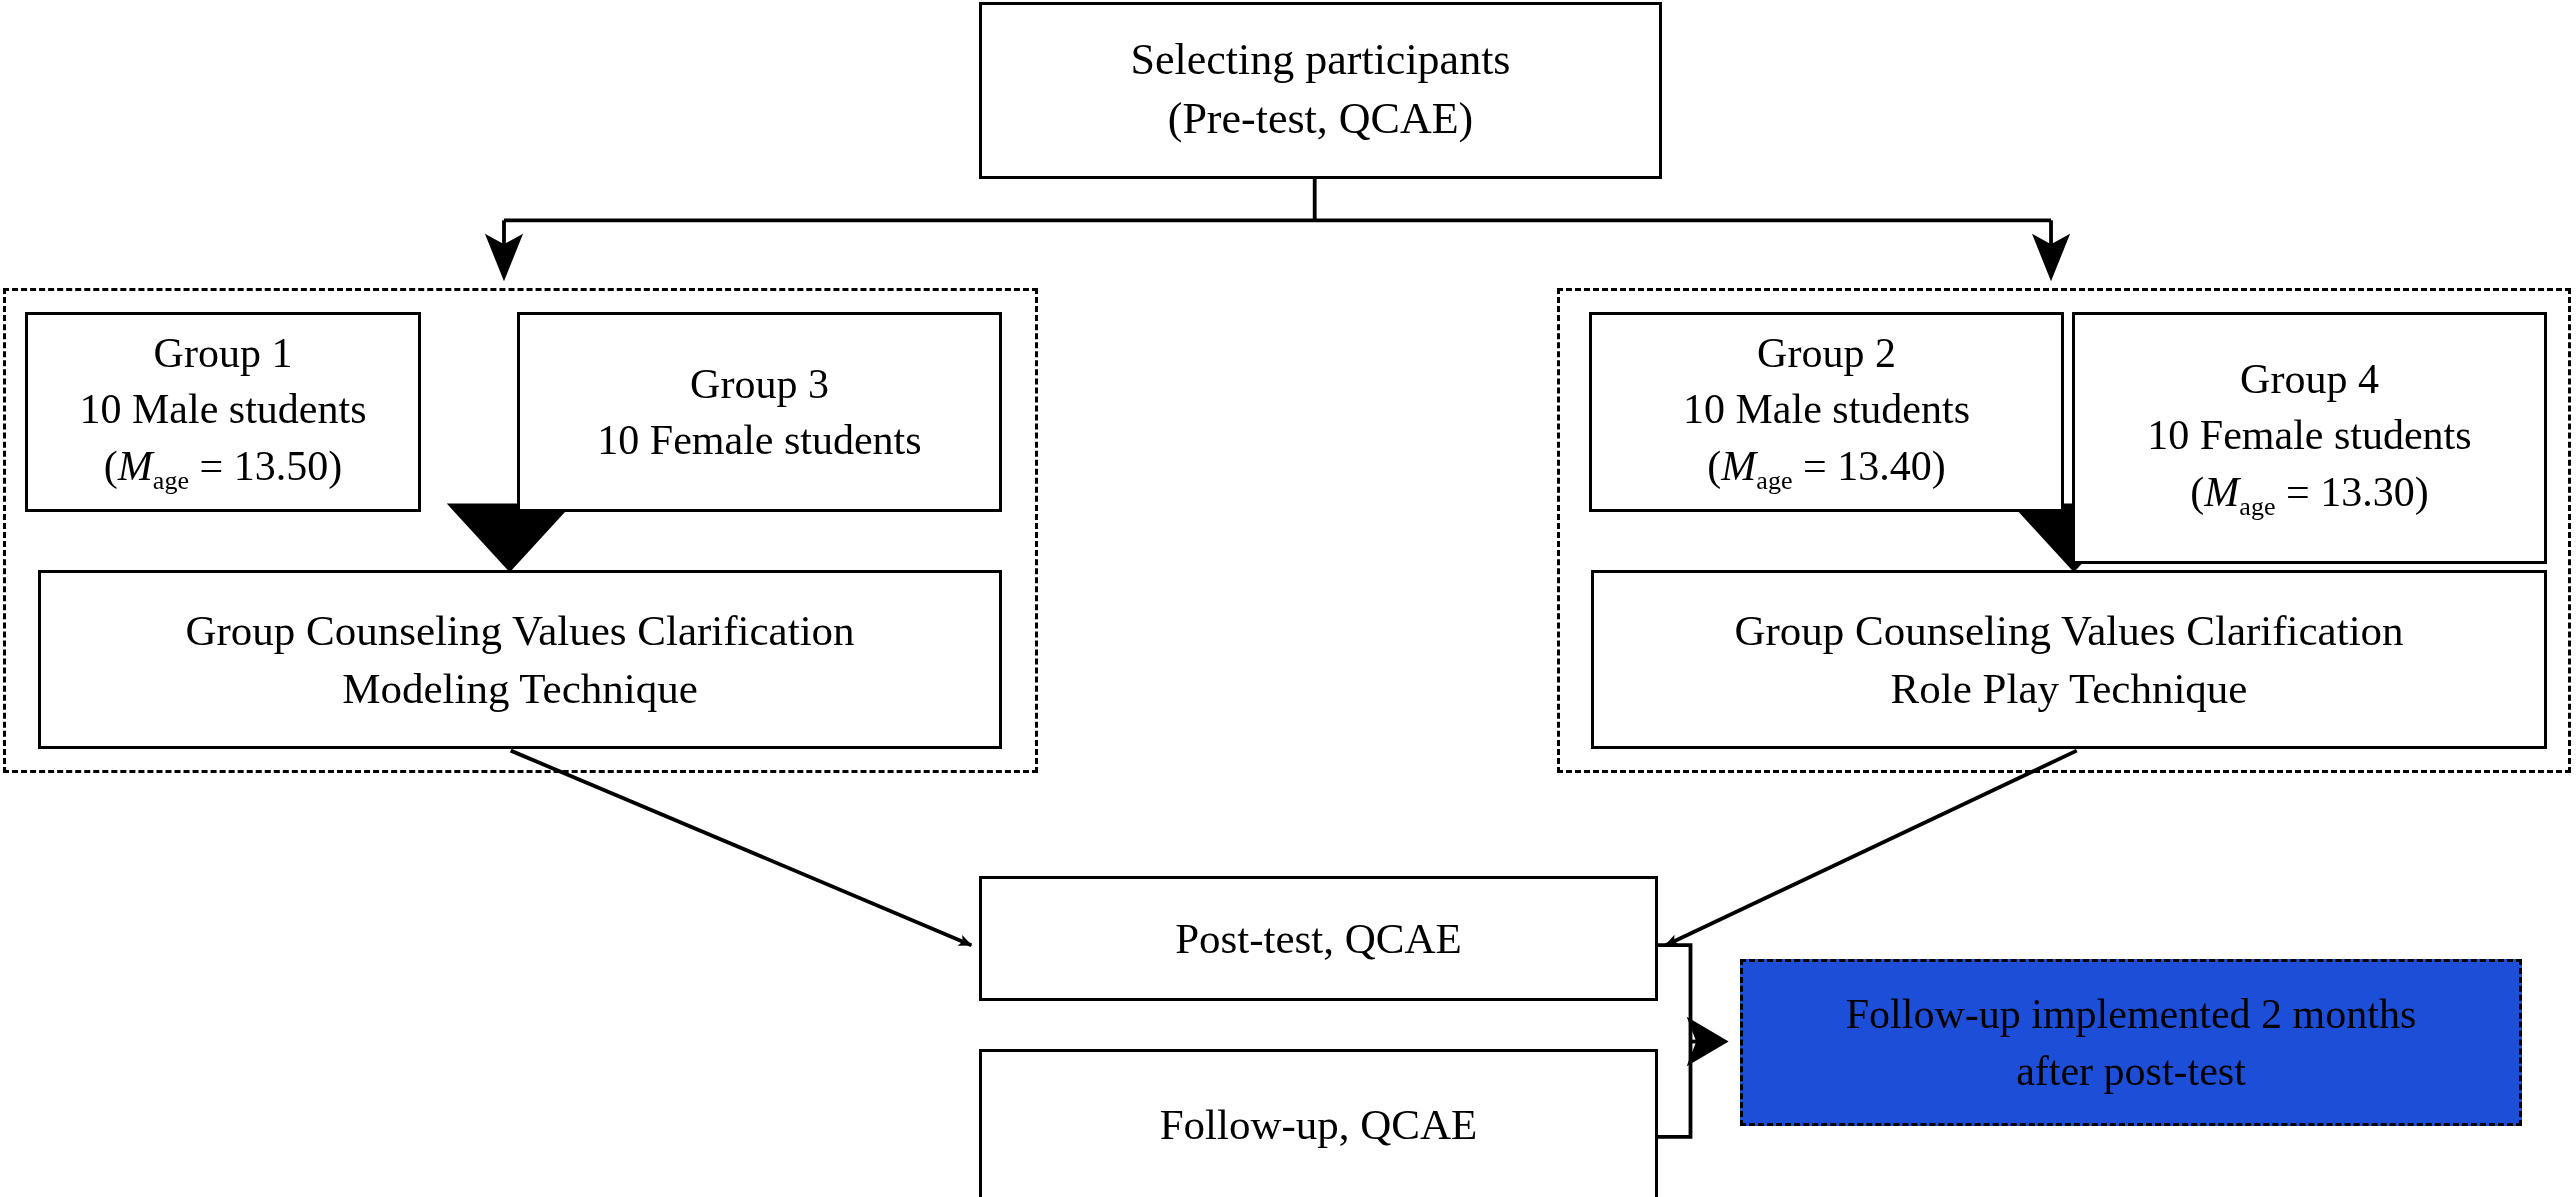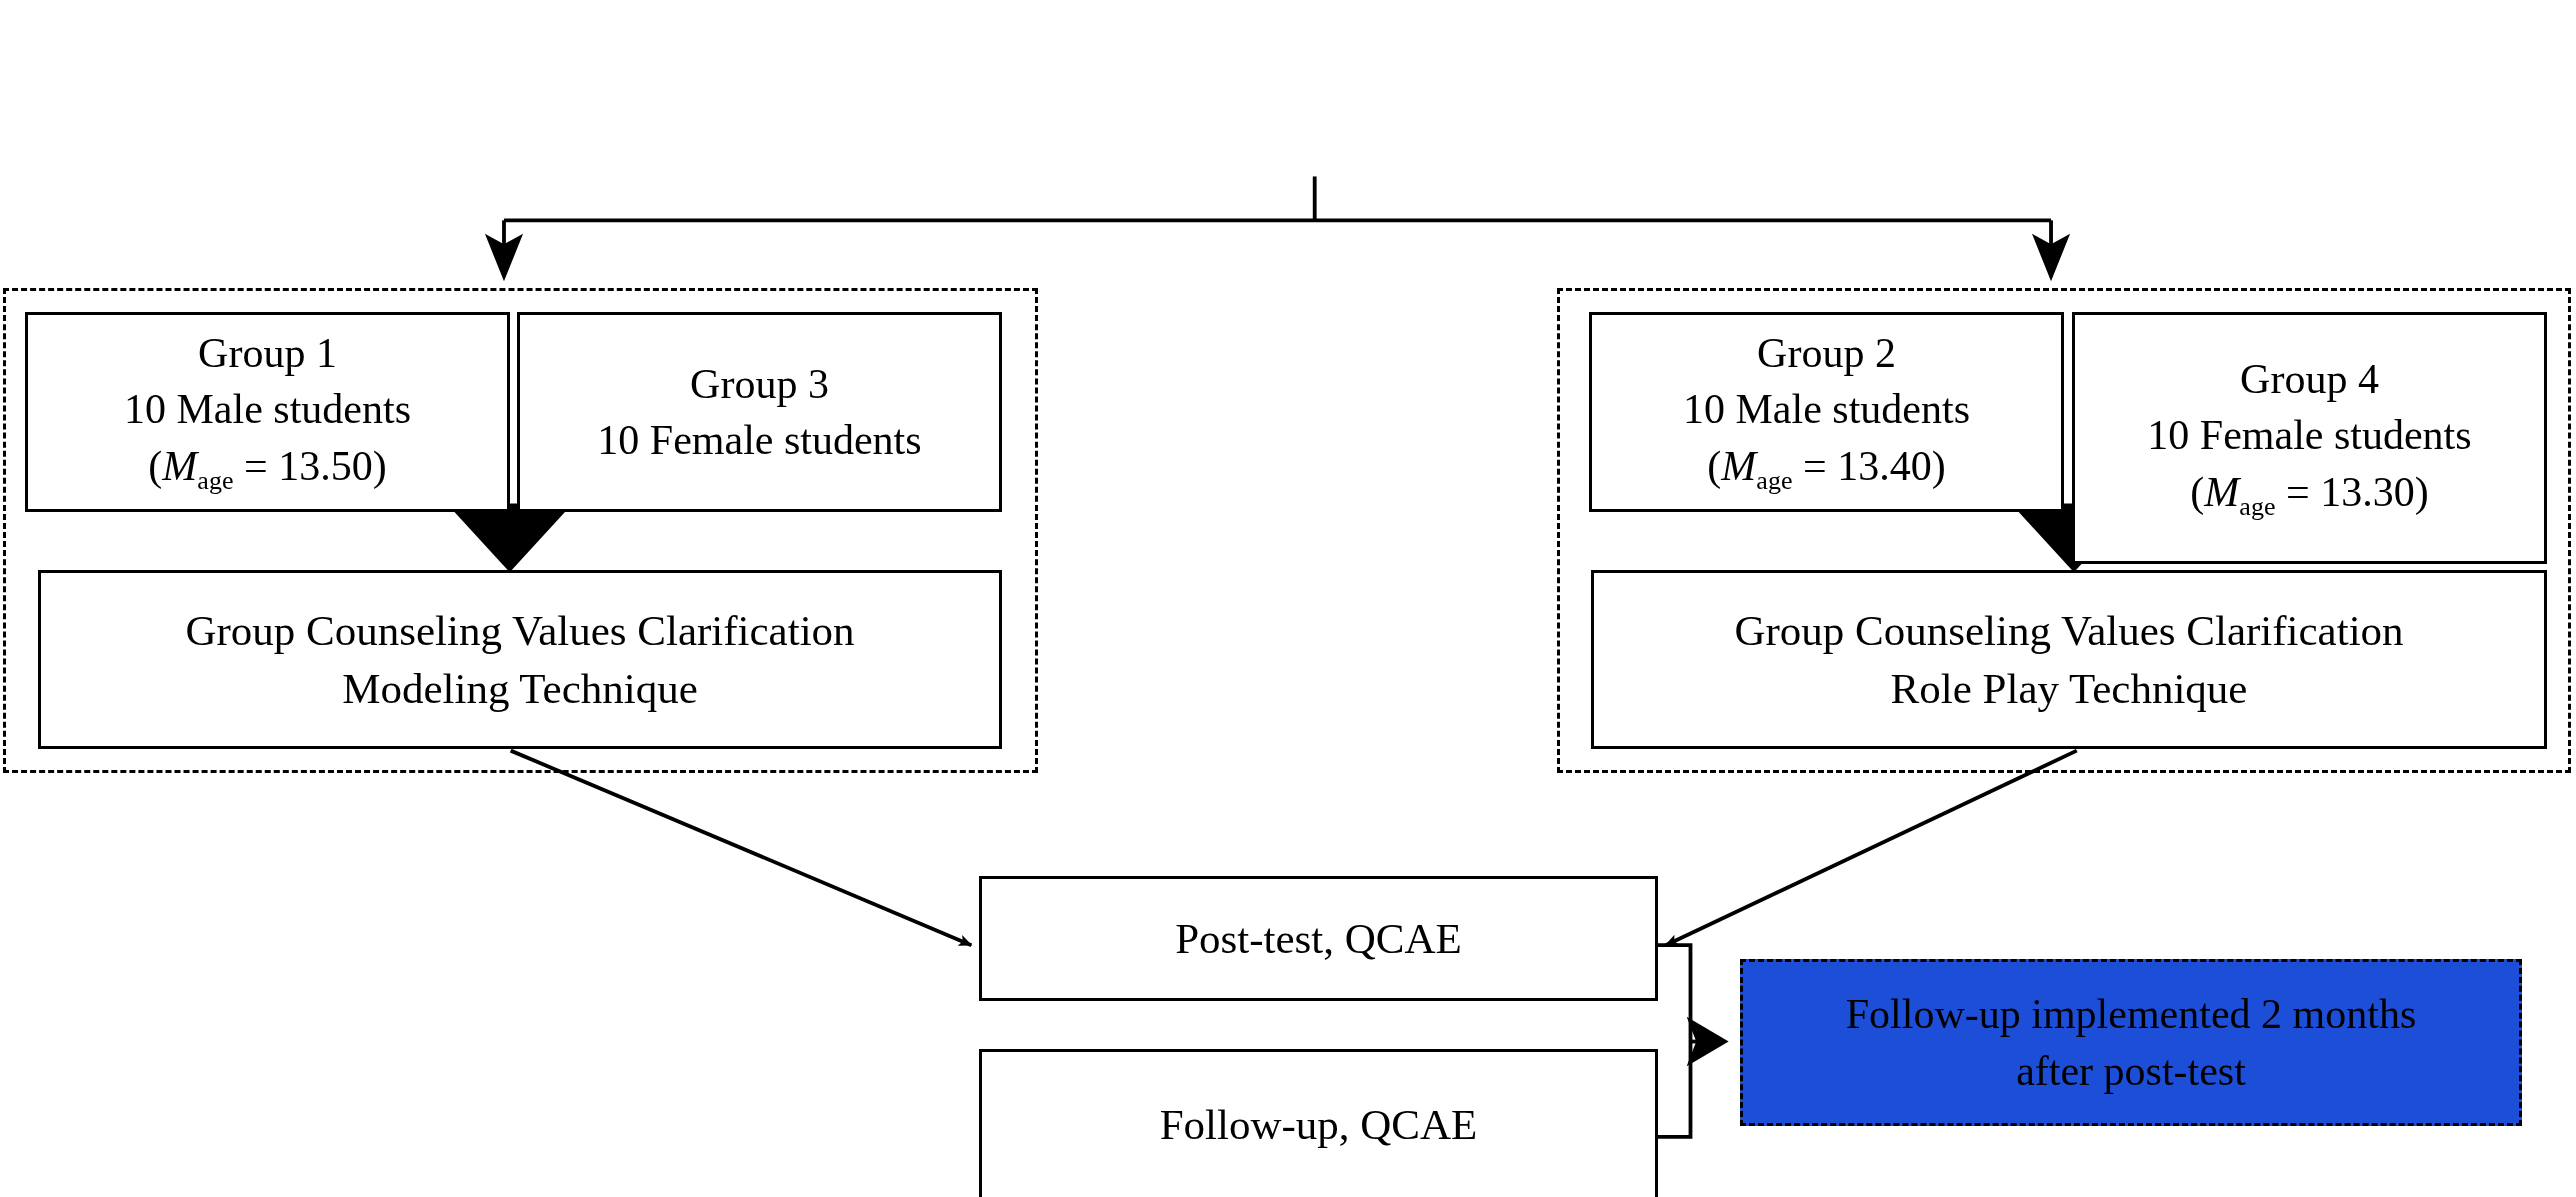--- a/index.html
+++ b/index.html
@@ -102,22 +102,28 @@
     <line x1="2177" y1="787" x2="1746" y2="991" stroke="#000000" stroke-width="4" marker-end="url(#thinArrow)"></line>
 
     <polyline points="1737,991 1772,991 1772,1192 1737,1192" fill="none" stroke="#000000" stroke-width="4"></polyline>
     <line x1="1772" y1="1092" x2="1793" y2="1092" stroke="#000000" stroke-width="4"></line>
     <path d="M1812,1092 L1768,1066 L1778,1092 L1768,1118 Z" fill="#000000"></path>
   </svg>
 
   <div class="dashed-group" style="left:2.9px; top:288px; width:1035px; height:485px;"></div>
   <div class="dashed-group" style="left:1557px; top:288px; width:1014px; height:485px;"></div>
 
+  <div class="node fs-top" style="left:979px; top:1.9px; width:683px; height:177px;">
+    <span class="txt">
+      <span class="ln2">Selecting participants</span>
+      <span class="ln2">(Pre-test, QCAE)</span>
+    </span>
+  </div>
 
-  <div class="node fs-group" style="left:25px; top:312px; width:485px; height:200px;">
+  <div class="node fs-group" style="left:25px; top:312px; width:396px; height:200px;">
     <span class="txt">
       <span class="ln2">Group 1</span>
       <span class="ln2">10 Male students</span>
       <span class="ln2"><span>(</span><span class="mitalic">M</span><span class="sub">age</span><span> = 13.50)</span></span>
     </span>
   </div>
 
   <div class="node fs-group" style="left:517px; top:312px; width:485px; height:200px;align-items:center;">
     <span class="txt">
       <span class="ln2">Group 3</span>

